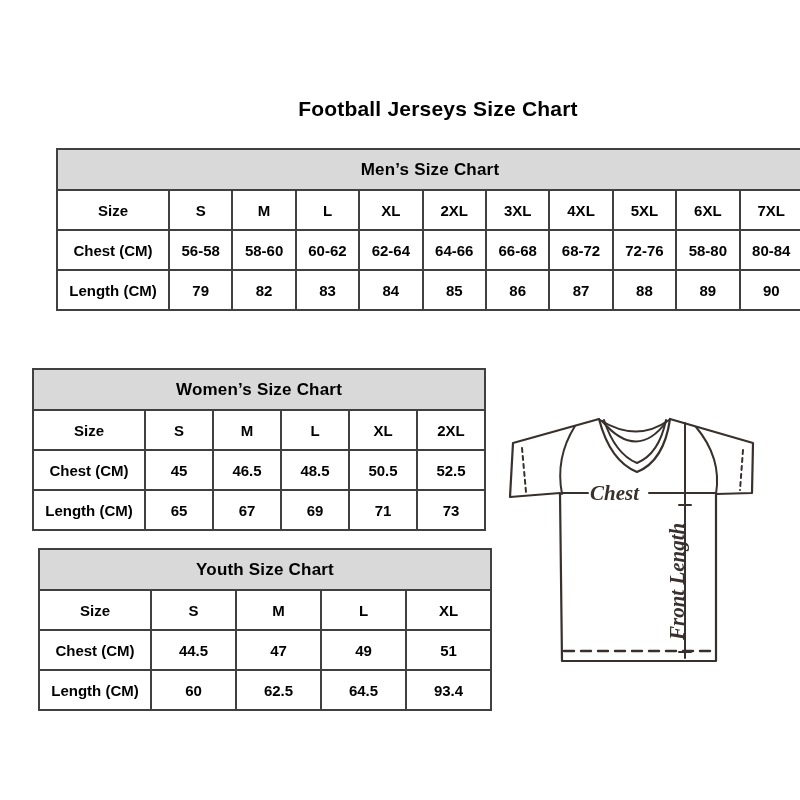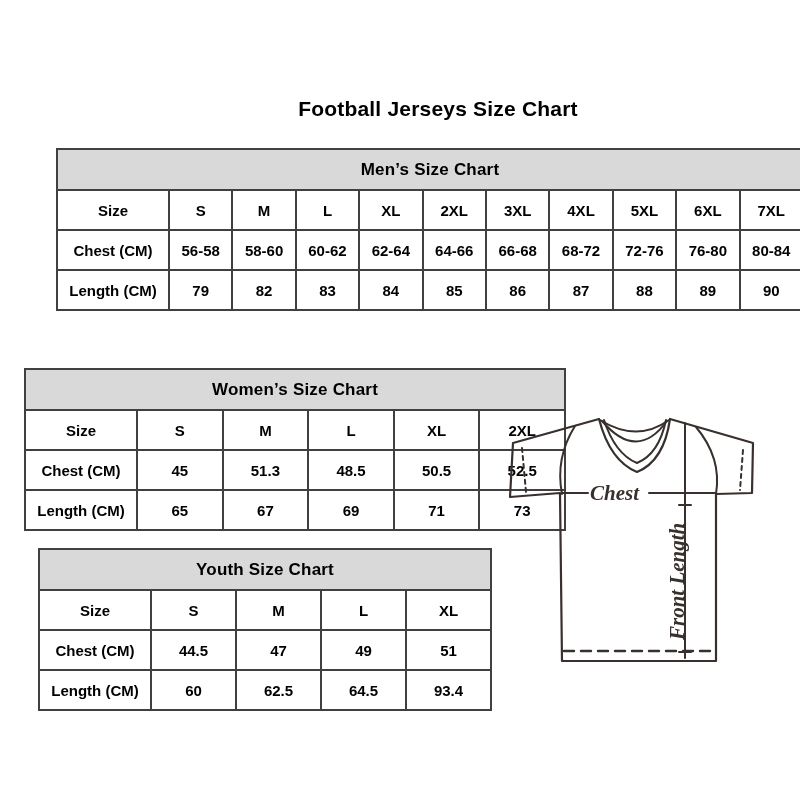--- a/index.html
+++ b/index.html
@@ -16,21 +16,21 @@
     font-weight:bold;
   }
   table.size-table td {
     border:2px solid #404040; text-align:center; vertical-align:middle;
     font-size:15px; height:38px; padding:0 2px; overflow:hidden;
   }
   table.size-table td.hdr {
     background:#d9d9d9; font-size:17px; height:39px; letter-spacing:0.2px;
   }
   table.mens   { left:56px; top:148px; width:748px; }
-  table.womens { left:24px; top:368px; width:542px; }
+  table.womens { left:32px; top:368px; width:454px; }
   table.youth  { left:38px; top:548px; width:454px;border-radius:17px; }
   col.label-col { width:112px; }
   .jersey { position:absolute; left:500px; top:406px; width:280px; height:262px; }
   .jersey * { vector-effect:none; }
   .jersey .ln { fill:none; stroke:#38302c; stroke-width:2.2; stroke-linejoin:round; stroke-linecap:round; }
   .jersey .thin { stroke-width:2; }
   .jersey .dash { stroke-dasharray:4 4; }
   .jersey .hem  { stroke-dasharray:10 7; stroke-width:2.4; }
   .jersey text {
     fill:#38302c; font-family:"Liberation Serif", serif;
@@ -78,21 +78,21 @@
     <tr>
       <td>Chest (CM)</td>
       <td>56-58</td>
       <td>58-60</td>
       <td>60-62</td>
       <td>62-64</td>
       <td>64-66</td>
       <td>66-68</td>
       <td>68-72</td>
       <td>72-76</td>
-      <td>76-80</td>
+      <td>58-80</td>
       <td>80-84</td>
     </tr>
     <tr>
       <td>Length (CM)</td>
       <td>79</td>
       <td>82</td>
       <td>83</td>
       <td>84</td>
       <td>85</td>
       <td>86</td>
@@ -121,21 +121,21 @@
       <td>Size</td>
       <td>S</td>
       <td>M</td>
       <td>L</td>
       <td>XL</td>
       <td>2XL</td>
     </tr>
     <tr>
       <td>Chest (CM)</td>
       <td>45</td>
-      <td>51.3</td>
+      <td>46.5</td>
       <td>48.5</td>
       <td>50.5</td>
       <td>52.5</td>
     </tr>
     <tr>
       <td>Length (CM)</td>
       <td>65</td>
       <td>67</td>
       <td>69</td>
       <td>71</td>

